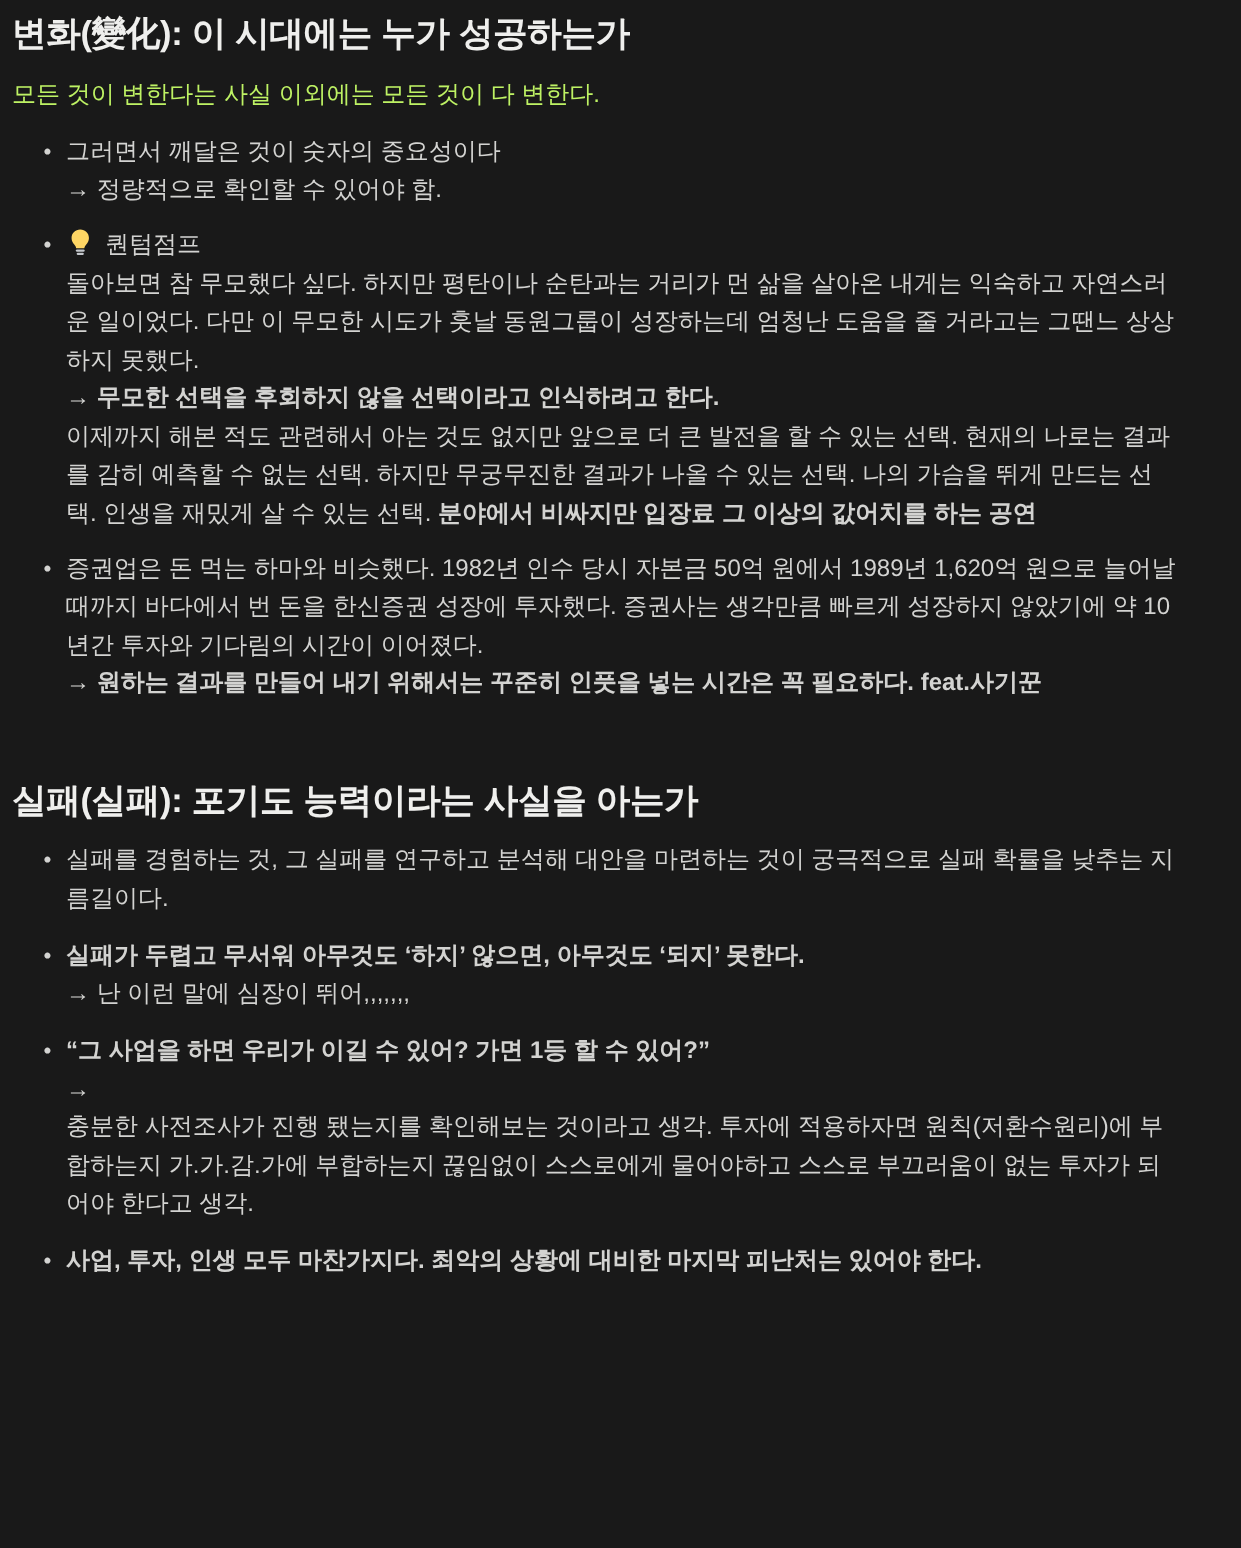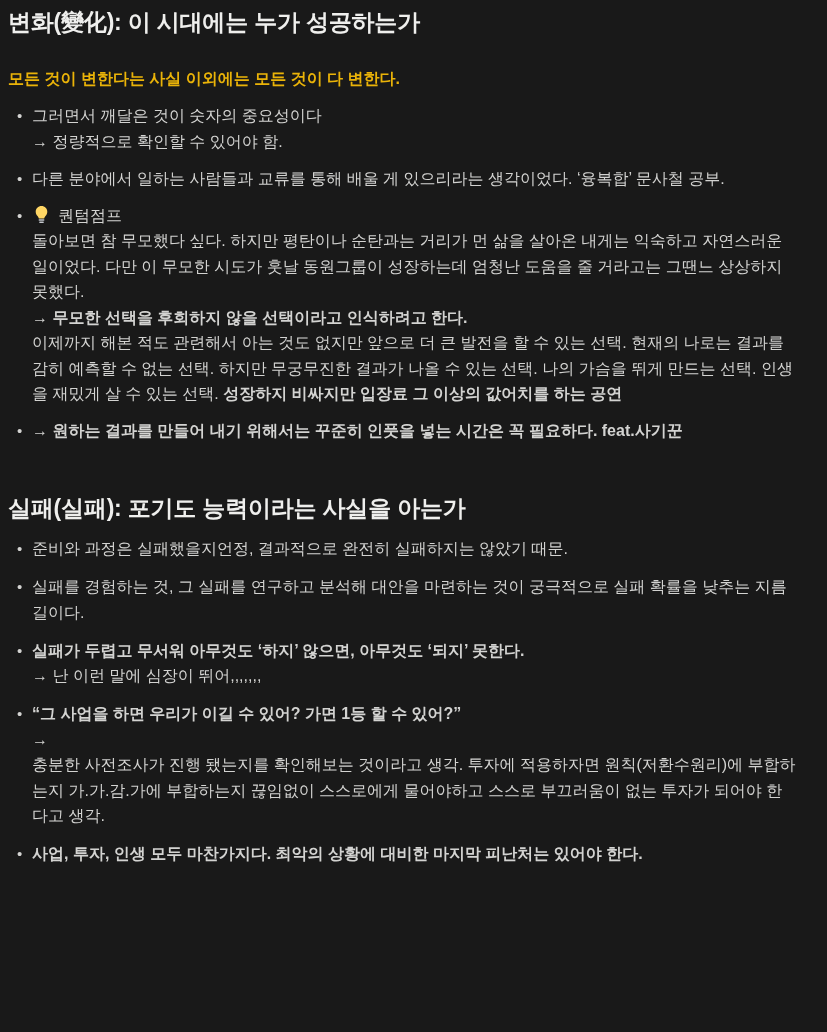--- a/index.html
+++ b/index.html
@@ -28,27 +28,27 @@
     line-height: 32px;
     font-weight: 700;
     color: #EFEFED;
     margin: 0;
     letter-spacing: -0.2px;
   }
   .section-heading.second {
     margin-top: 48px;
   }
   .subtitle {
-    margin-top: 28px;
-    font-weight: 700;
-    color: #eab308;
+    margin-top: 13px;
+    font-weight: 400;
+    color: #bef264;
   }
   ul.bullets {
     list-style: none;
-    margin: 0;
+    margin: 12px;
     padding: 0;
   }
   ul.bullets.second {
     margin-top: 2px;
   }
   li.bullet-item {
     position: relative;
     padding-left: 24px;
     margin-top: 11.5px;
   }
@@ -86,65 +86,58 @@
 
     <li class="bullet-item">
       <div class="line">
         <span>그러면서 깨달은 것이 숫자의 중요성이다</span>
       </div>
       <div class="line">
         <span>→ 정량적으로 확인할 수 있어야 함.</span>
       </div>
     </li>
 
-    <li class="bullet-item">
-      <div class="line">
-        <span>다른 분야에서 일하는 사람들과 교류를 통해 배울 게 있으리라는 생각이었다. ‘융복합’ 문사철 공부.</span>
-      </div>
-    </li>
 
     <li class="bullet-item">
       <div class="line">
         <span class="bulb">
           <svg width="19" height="19" viewBox="0 0 20 20" aria-hidden="true">
             <path d="M10 1.1C6.5 1.1 3.9 3.7 3.9 7c0 1.9.9 3.4 1.9 4.6.7.8 1.2 1.6 1.4 2.6h5.6c.2-1 .7-1.8 1.4-2.6 1-1.2 1.9-2.7 1.9-4.6 0-3.3-2.6-5.9-6.1-5.9z" fill="#FFD664"></path>
             <rect x="6.9" y="15" width="6.2" height="1.7" rx="0.85" fill="#C4C7CC"></rect>
             <rect x="7.5" y="17.3" width="5" height="1.7" rx="0.85" fill="#C4C7CC"></rect>
           </svg>
         </span><span>퀀텀점프</span>
       </div>
       <div class="line">
         <span>돌아보면 참 무모했다 싶다. 하지만 평탄이나 순탄과는 거리가 먼 삶을 살아온 내게는 익숙하고 자연스러운 일이었다. 다만 이 무모한 시도가 훗날 동원그룹이 성장하는데 엄청난 도움을 줄 거라고는 그땐느 상상하지 못했다.</span>
       </div>
       <div class="line">
         <span class="b">→ 무모한 선택을 후회하지 않을 선택이라고 인식하려고 한다.</span>
       </div>
       <div class="line">
-        <span>이제까지 해본 적도 관련해서 아는 것도 없지만 앞으로 더 큰 발전을 할 수 있는 선택. 현재의 나로는 결과를 감히 예측할 수 없는 선택. 하지만 무궁무진한 결과가 나올 수 있는 선택. 나의 가슴을 뛰게 만드는 선택. 인생을 재밌게 살 수 있는 선택. </span><span class="b">성장하지 비싸지만 입장료 그 이상의 값어치를 하는 공연</span>
+        <span>이제까지 해본 적도 관련해서 아는 것도 없지만 앞으로 더 큰 발전을 할 수 있는 선택. 현재의 나로는 결과를 감히 예측할 수 없는 선택. 하지만 무궁무진한 결과가 나올 수 있는 선택. 나의 가슴을 뛰게 만드는 선택. 인생을 재밌게 살 수 있는 선택. </span><span class="b">분야에서 비싸지만 입장료 그 이상의 값어치를 하는 공연</span>
       </div>
     </li>
 
     <li class="bullet-item">
+      <div class="line">
+        <span>증권업은 돈 먹는 하마와 비슷했다. 1982년 인수 당시 자본금 50억 원에서 1989년 1,620억 원으로 늘어날 때까지 바다에서 번 돈을 한신증권 성장에 투자했다. 증권사는 생각만큼 빠르게 성장하지 않았기에 약 10년간 투자와 기다림의 시간이 이어졌다.</span>
+      </div>
       <div class="line">
         <span class="b">→ 원하는 결과를 만들어 내기 위해서는 꾸준히 인풋을 넣는 시간은 꼭 필요하다. feat.사기꾼</span>
       </div>
     </li>
 
 
   </ul>
 
   <h1 class="section-heading second">실패(실패): 포기도 능력이라는 사실을 아는가</h1>
 
   <ul class="bullets second">
 
-    <li class="bullet-item">
-      <div class="line">
-        <span>준비와 과정은 실패했을지언정, 결과적으로 완전히 실패하지는 않았기 때문.</span>
-      </div>
-    </li>
 
     <li class="bullet-item">
       <div class="line">
         <span>실패를 경험하는 것, 그 실패를 연구하고 분석해 대안을 마련하는 것이 궁극적으로 실패 확률을 낮추는 지름길이다.</span>
       </div>
     </li>
 
     <li class="bullet-item">
       <div class="line">
         <span class="b">실패가 두렵고 무서워 아무것도 ‘하지’ 않으면, 아무것도 ‘되지’ 못한다.</span>

